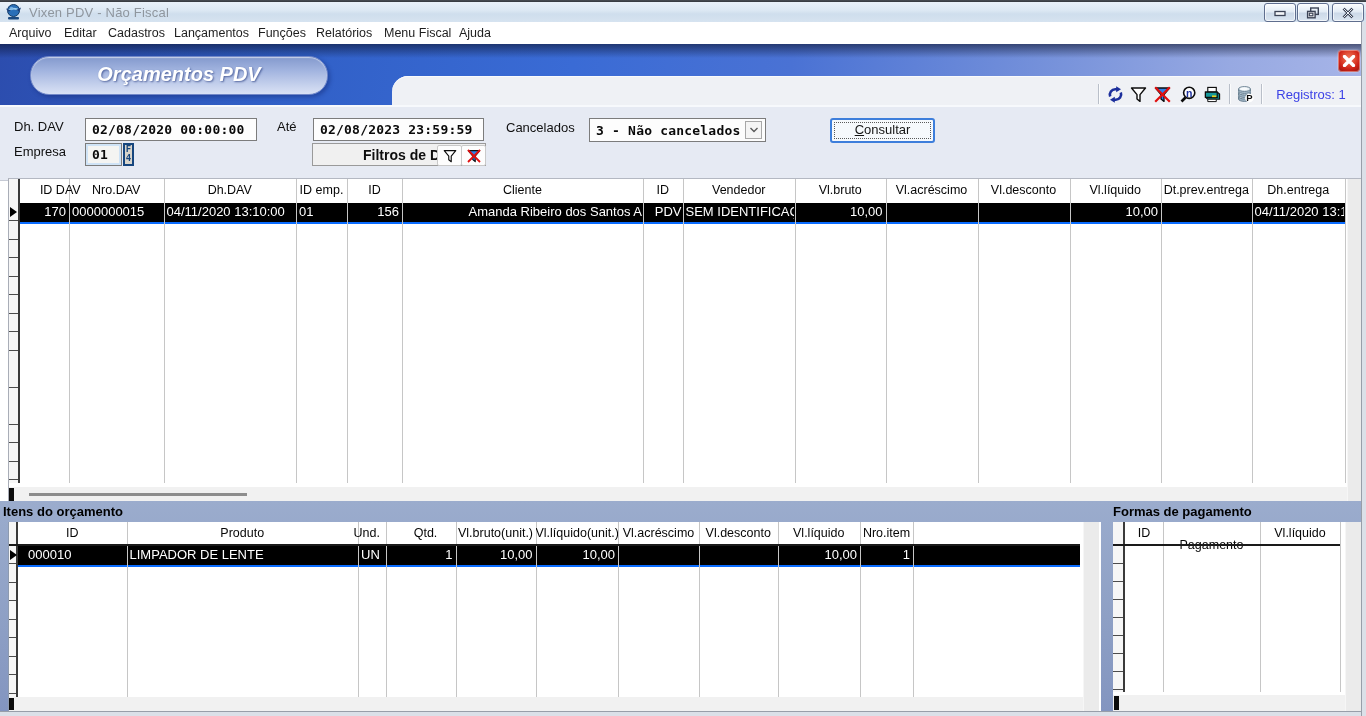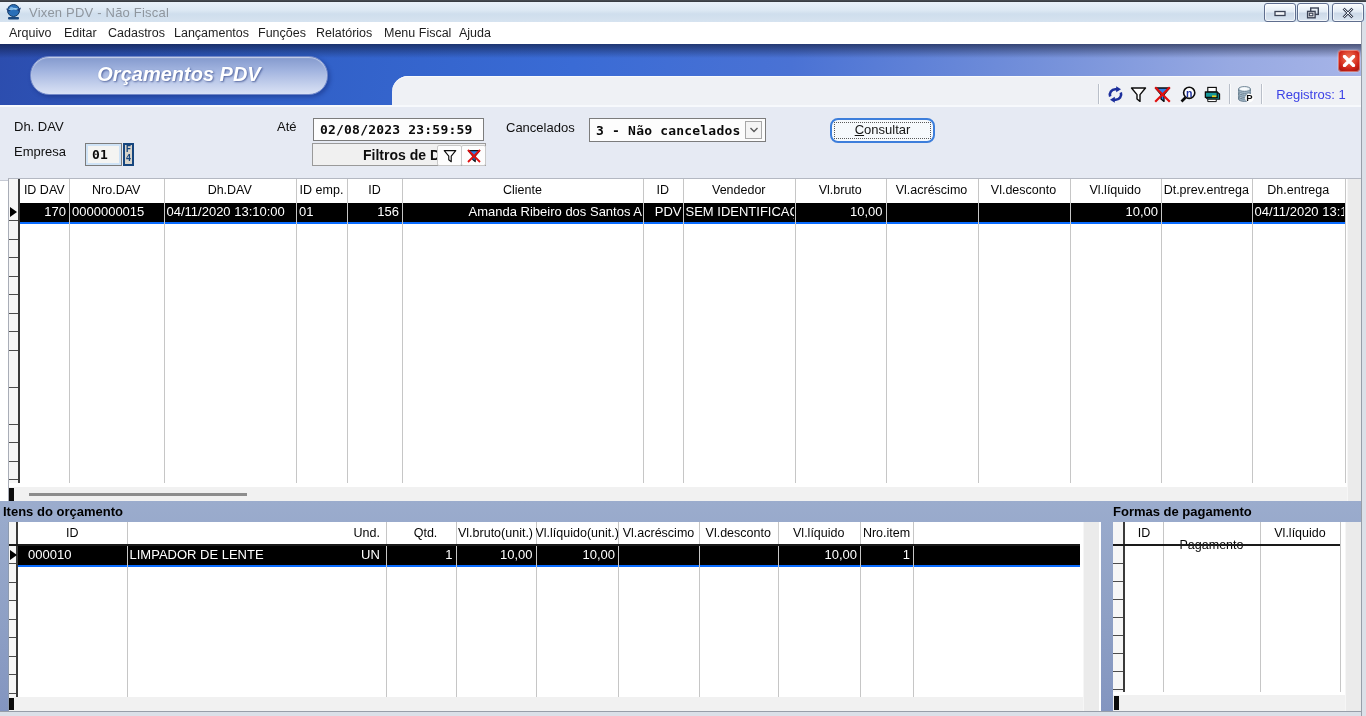--- a/index.html
+++ b/index.html
@@ -46,21 +46,21 @@
              border-top:2px solid #f7f9fc;border-bottom:1px solid #c6cad4;}
   .flabel{font-size:13px;color:#101010;}
   .dinput{background:#fdfdfd;border:1px solid #7c7c7c;font-family:"DejaVu Sans Mono",monospace;
           font-weight:bold;font-size:13px;color:#0a0a0a;letter-spacing:0.2px;
           display:flex;align-items:center;padding-left:6px;box-sizing:border-box;white-space:nowrap;overflow:hidden;}
   #combo-box{background:#fdfdfd;border:1px solid #7c7c7c;box-sizing:border-box;}
   #combo-chevron{position:absolute;right:3px;top:2px;width:17px;height:18px;background:#f5f5f5;
           border:1px solid #a8a8a8;box-sizing:border-box;}
   #combo-chevron svg{position:absolute;left:50%;top:50%;transform:translate(-50%,-50%);}
   #consultar-btn{left:830px;top:11px;width:105px;height:25px;background:#f6f9fc;
-          border:2px solid #3d7edb;border-radius:8px;box-sizing:border-box;
+          border:2px solid #3d7edb;border-radius:3px;box-sizing:border-box;
           font-size:13px;color:#141414;text-align:center;line-height:20px;}
   #consultar-inner{position:absolute;left:2px;top:2px;right:2px;bottom:2px;border:1px dotted #5a5a5a;}
   #empresa-input{box-shadow:inset 0 0 0 2px #cfe3f6;background:#f4f4f2;}
   #f4-btn{left:123px;top:36px;width:11px;height:23px;background:#d9d5cb;border:2px solid #16467e;
           box-sizing:border-box;color:#16467e;font-size:9px;font-weight:bold;line-height:9px;
           text-align:center;font-family:"DejaVu Sans Mono",monospace;}
   #filtros-panel{left:312px;top:36px;width:174px;height:23px;background:#f0f0f0;
           border:1px solid #9a9a9a;box-sizing:border-box;}
   #filtros-label{position:absolute;left:6px;top:3px;font-size:14px;font-weight:bold;color:#0d0d0d;padding-left:44px;}
   .filtros-btn{position:absolute;top:1px;width:23px;height:19px;background:#fdfdfd;
@@ -188,20 +188,21 @@
     <ellipse cx="7" cy="2.8" rx="3.6" ry="1.2" fill="#f8fbfd"></ellipse>
     <circle cx="12.4" cy="12" r="4.3" fill="#ffffff"></circle>
     <text x="12.5" y="15.4" text-anchor="middle" font-family="Liberation Sans,sans-serif" font-size="9.5" font-weight="bold" fill="#0a0a0a">P</text>
   </svg>
   <div class="abs tb-sep" style="left:1261px"></div>
   <div class="abs" id="records-label">Registros: 1</div>
 </div>
 
 <div class="abs" id="filterbar">
   <div class="abs flabel" style="left:14px;top:12px">Dh. DAV</div>
+  <div class="abs dinput" style="left:85px;top:11px;width:172px;height:23px">02/08/2020 00:00:00</div>
   <div class="abs flabel" style="left:277px;top:12px">Até</div>
   <div class="abs dinput" style="left:313px;top:11px;width:171px;height:23px">02/08/2023 23:59:59</div>
   <div class="abs flabel" style="left:506px;top:13px">Cancelados</div>
   <div class="abs dinput" id="combo-box" style="left:589px;top:11px;width:177px;height:24px">
     <span>3 - Não cancelados</span>
     <div id="combo-chevron">
       <svg width="9" height="6" viewBox="0 0 9 6">
         <path d="M1 1 L4.5 4.5 L8 1" fill="none" stroke="#5a5a5a" stroke-width="1.4"></path>
       </svg>
     </div>
@@ -234,21 +235,21 @@
 
 <div class="abs grid" id="main-grid">
     <div class="vstrip" style="position: absolute; left: 1338px; top: 0px; width: 15px; height: 100%;"></div>
     <div class="sel-row" style="position: absolute; left: 9px; top: 24px; width: 1327px; height: 18.5px;"></div>
     <div class="sel-underline" style="position: absolute; left: 9px; top: 42.5px; width: 1327px; height: 2px;"></div>
     <div class="indicator" style="position: absolute; left: 0px; top: 0px; width: 9px; height: 304px;">
       <div class="ind-cells" style="position: absolute; top: 24px; height: 280px; background: repeating-linear-gradient(transparent 0px, transparent 17.5px, rgb(76, 76, 76) 17.5px, rgb(76, 76, 76) 18.5px);"></div>
       <div class="row-arrow" style="position: absolute; left: 1px; top: 28.25px;"></div>
     </div>
     <div class="col" style="position: absolute; left: 10.5px; width: 49.5px; height: 304px;">
-      <div class="col-header" style="height: 24px; line-height: 22px;">ID DAV</div>
+      <div class="col-header" style="height: 24px; line-height: 22px; padding-left: 16px;">ID DAV</div>
     </div>
     <div class="col" style="position: absolute; left: 60px; width: 94.5px; height: 304px;">
       <div class="col-header" style="height: 24px; line-height: 22px;">Nro.DAV</div>
     </div>
     <div class="col" style="position: absolute; left: 154.5px; width: 132.5px; height: 304px;">
       <div class="col-header" style="height: 24px; line-height: 22px;">Dh.DAV</div>
     </div>
     <div class="col" style="position: absolute; left: 287px; width: 51px; height: 304px;">
       <div class="col-header" style="height: 24px; line-height: 22px;">ID emp.</div>
     </div>
@@ -308,20 +309,23 @@
     <div class="vstrip" style="position: absolute; left: 1074px; top: 0px; width: 15px; height: 100%;"></div>
     <div class="sel-row" style="position: absolute; left: 7px; top: 24px; width: 1064px; height: 18.5px;"></div>
     <div class="sel-underline" style="position: absolute; left: 7px; top: 42.5px; width: 1064px; height: 2px;"></div>
     <div class="indicator" style="position: absolute; left: 0px; top: 0px; width: 7px; height: 175px;">
       <div class="ind-cells" style="position: absolute; top: 24px; height: 151px; background: repeating-linear-gradient(transparent 0px, transparent 17.5px, rgb(76, 76, 76) 17.5px, rgb(76, 76, 76) 18.5px);"></div>
       <div class="row-arrow" style="position: absolute; left: 1px; top: 28.25px;"></div>
     </div>
     <div class="col" style="position: absolute; left: 9px; width: 108.5px; height: 175px;">
       <div class="col-header" style="height: 24px; line-height: 22px;">ID</div>
     </div>
+    <div class="col" style="position: absolute; left: 117.5px; width: 231.5px; height: 175px;">
+      <div class="col-header" style="height: 24px; line-height: 22px;">Produto</div>
+    </div>
     <div class="col" style="position: absolute; left: 339px; width: 37.5px; height: 175px;">
       <div class="col-header" style="height: 24px; line-height: 22px;">Und.</div>
     </div>
     <div class="col" style="position: absolute; left: 386.5px; width: 60px; height: 175px;">
       <div class="col-header" style="height: 24px; line-height: 22px;">Qtd.</div>
     </div>
     <div class="col" style="position: absolute; left: 446.5px; width: 80px; height: 175px;">
       <div class="col-header" style="height: 24px; line-height: 22px;">Vl.bruto(unit.)</div>
     </div>
     <div class="col" style="position: absolute; left: 526.5px; width: 82.5px; height: 175px;">

